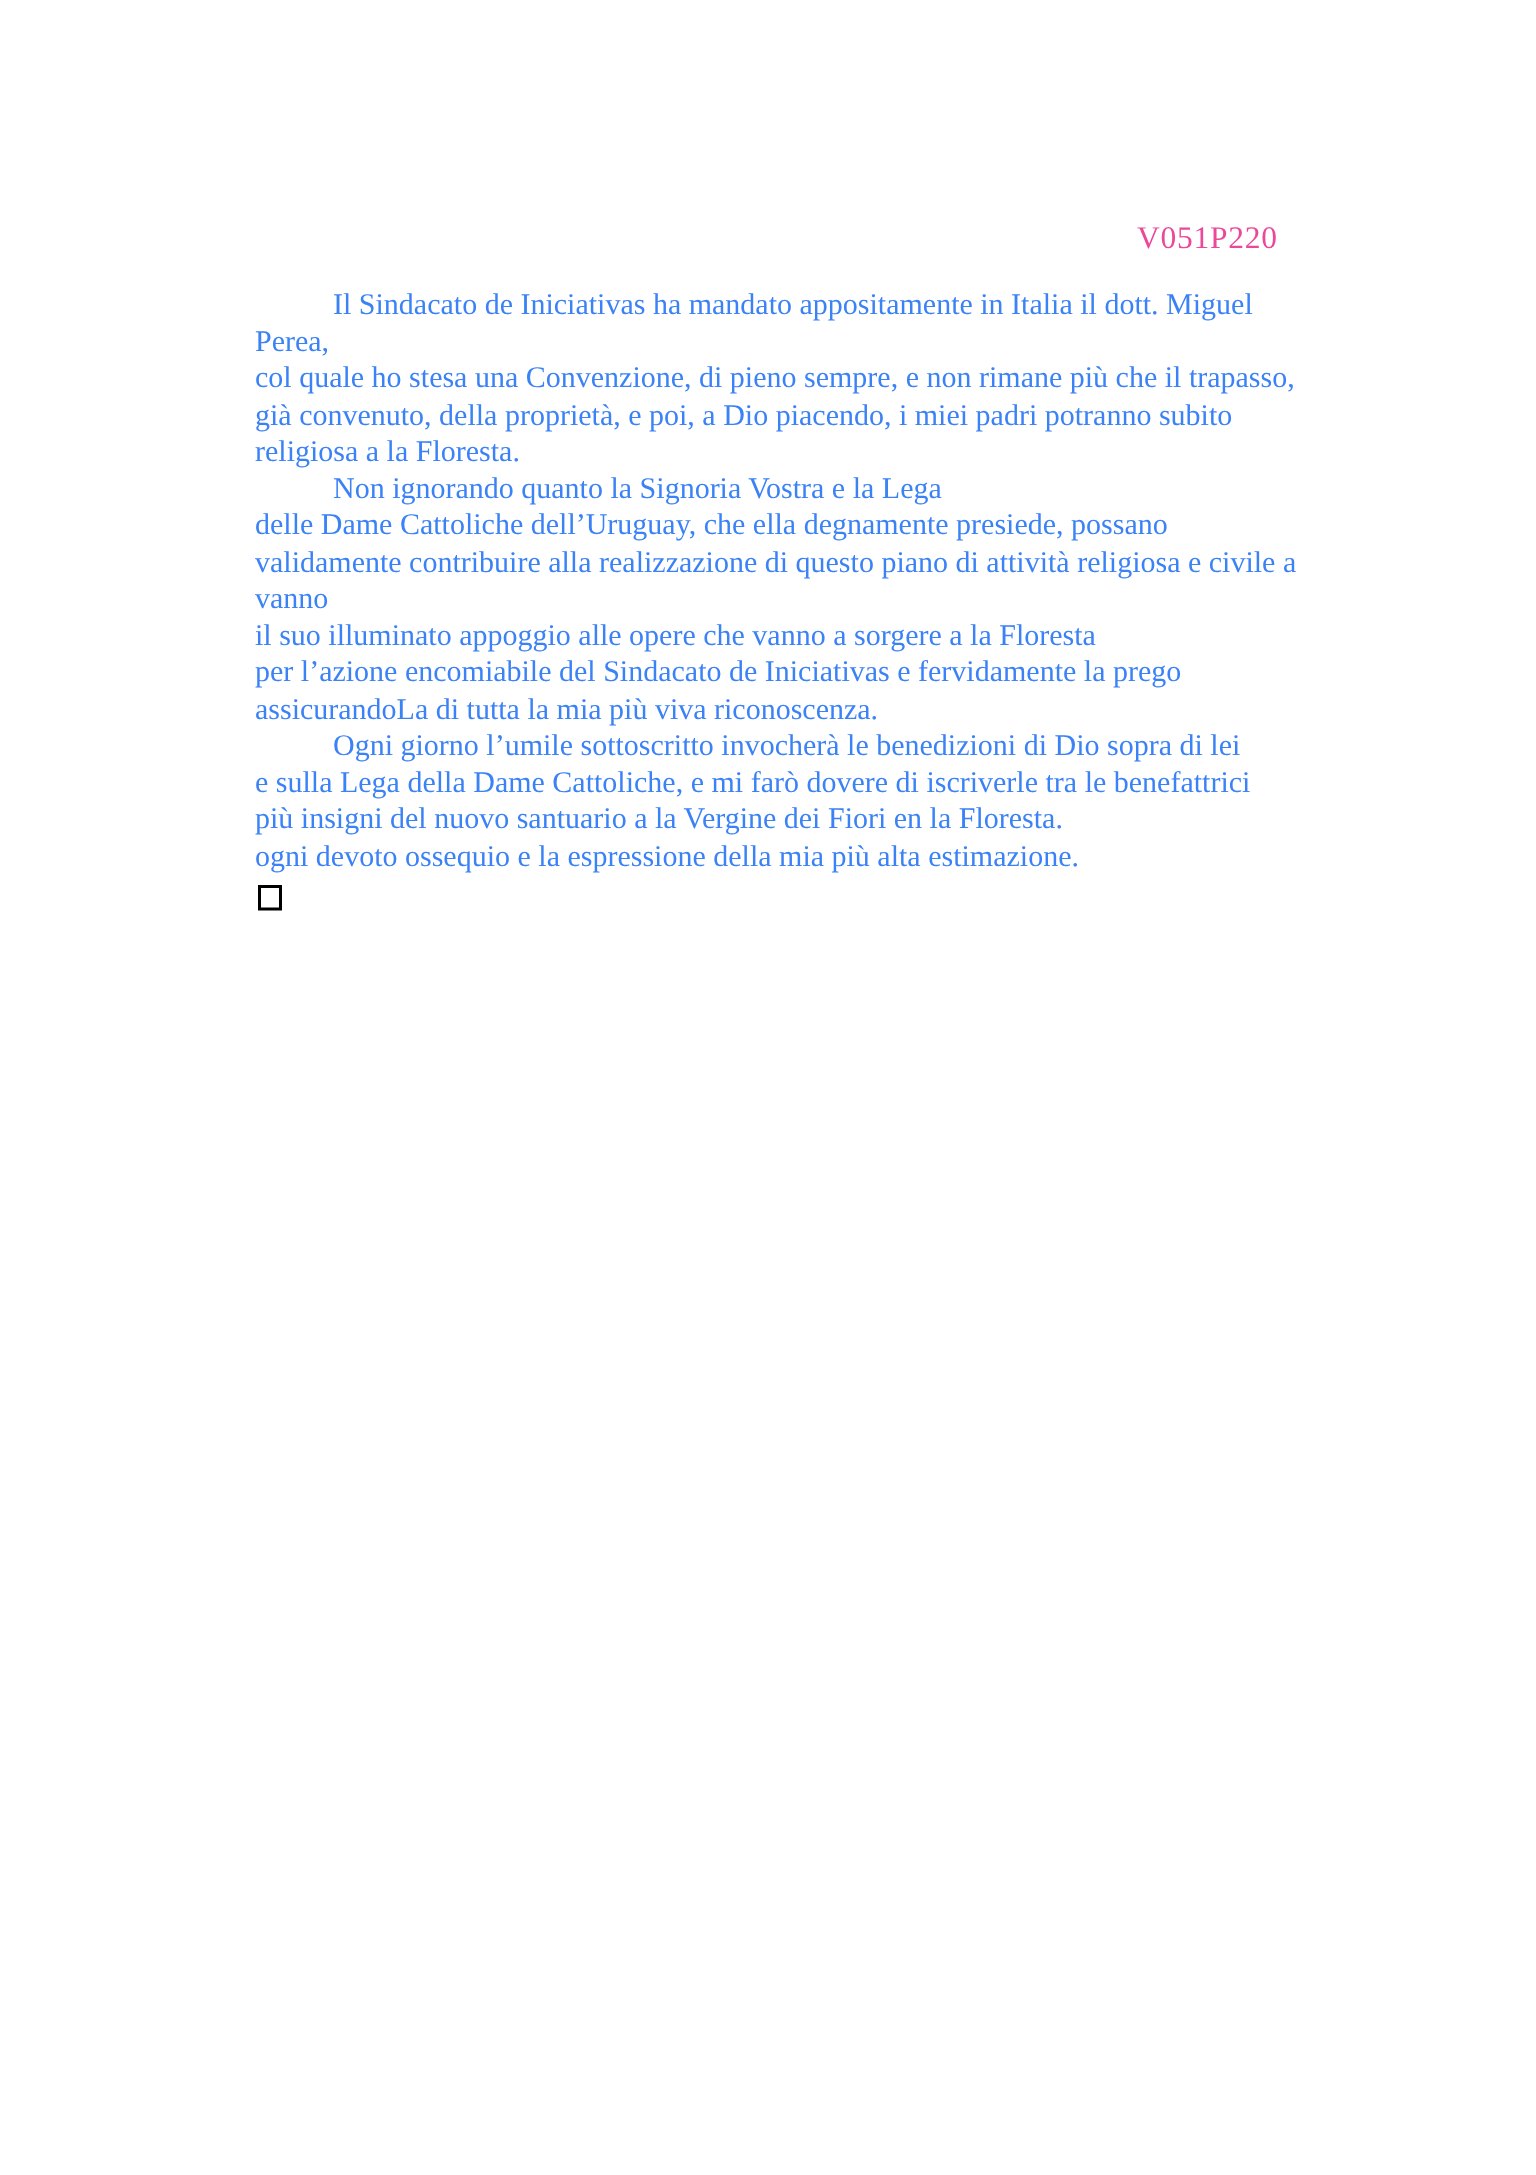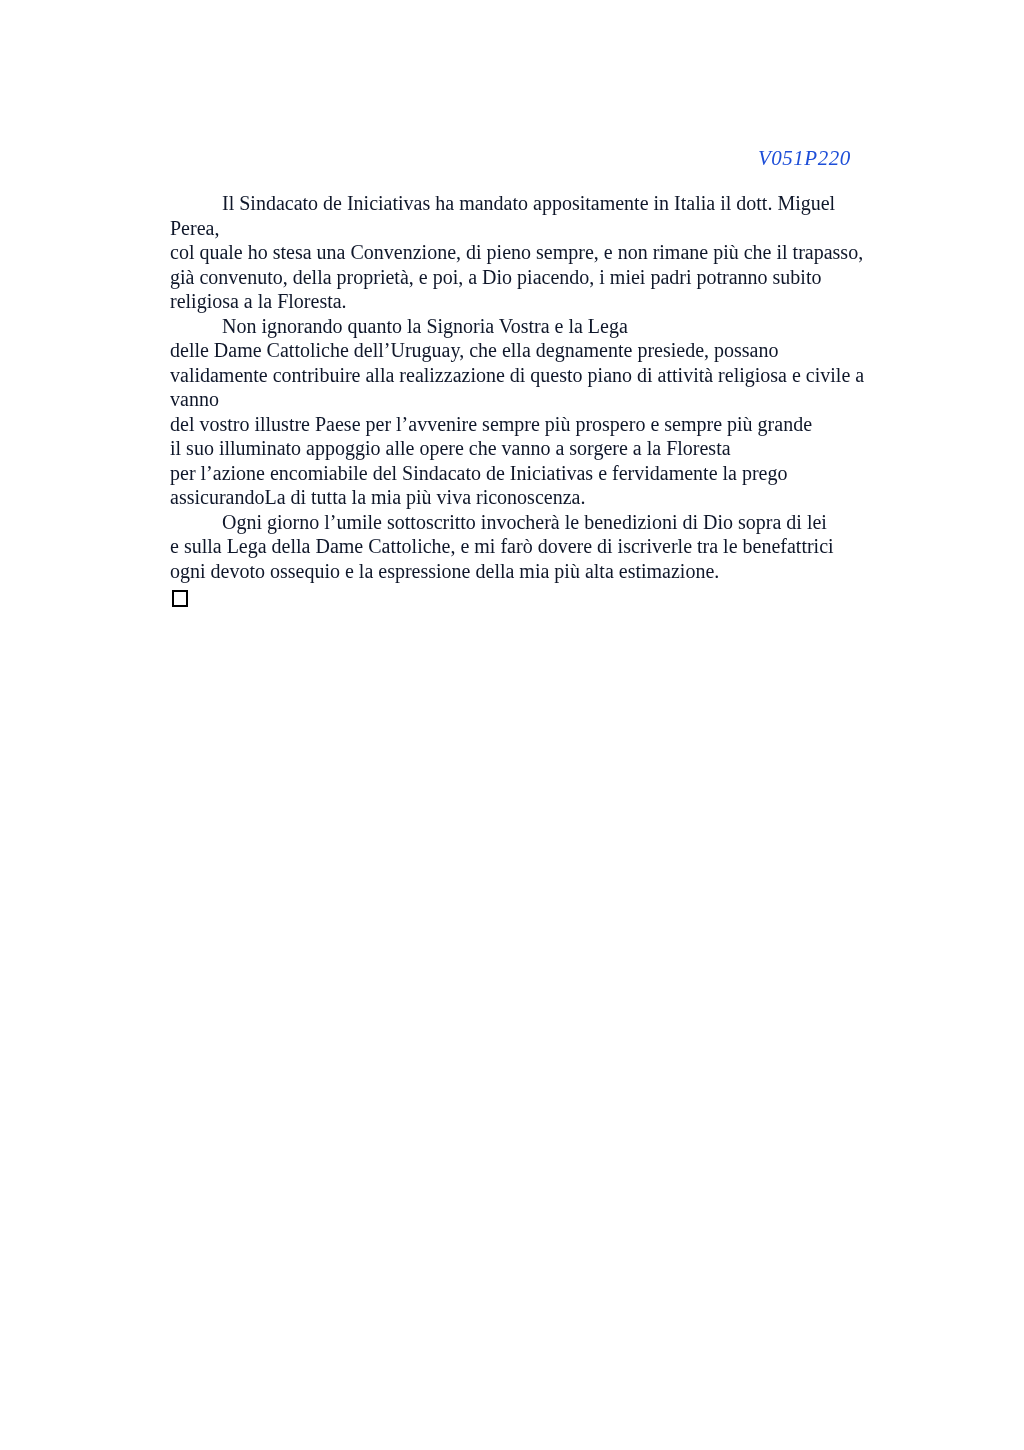--- a/index.html
+++ b/index.html
@@ -44,35 +44,35 @@
     height: 13px;
     border: 2px solid #000000;
     margin-top: 7px;
     margin-left: 2px;
   }
 </style>
 </head>
 <body style="background: rgb(255, 255, 255);">
 
 <div class="page">
-  <div class="page-code" style="color: #1d4ed8; font-style: italic;">V051P220</div>
+  <div class="page-code" style="color: #ec4899;">V051P220</div>
 
-  <div class="letter-body" style="color: #0f172a;">
+  <div class="letter-body" style="color: #3b82f6;">
 
     <div class="line indent">Il Sindacato de Iniciativas ha mandato appositamente in Italia il dott. Miguel</div>
       <div class="line">Perea,</div>
       <div class="line">col quale ho stesa una Convenzione, di pieno sempre, e non rimane più che il trapasso,</div>
       <div class="line">già convenuto, della proprietà, e poi, a Dio piacendo, i miei padri potranno subito</div>
       <div class="line">religiosa a la Floresta.</div>
       <div class="line indent">Non ignorando quanto la Signoria Vostra e la Lega</div>
       <div class="line">delle Dame Cattoliche dell’Uruguay, che ella degnamente presiede, possano</div>
       <div class="line">validamente contribuire alla realizzazione di questo piano di attività religiosa e civile a</div>
       <div class="line">vanno</div>
-      <div class="line">del vostro illustre Paese per l’avvenire sempre più prospero e sempre più grande</div>
       <div class="line">il suo illuminato appoggio alle opere che vanno a sorgere a la Floresta</div>
       <div class="line">per l’azione encomiabile del Sindacato de Iniciativas e fervidamente la prego</div>
       <div class="line">assicurandoLa di tutta la mia più viva riconoscenza.</div>
       <div class="line indent">Ogni giorno l’umile sottoscritto invocherà le benedizioni di Dio sopra di lei</div>
       <div class="line">e sulla Lega della Dame Cattoliche, e mi farò dovere di iscriverle tra le benefattrici</div>
+      <div class="line">più insigni del nuovo santuario a la Vergine dei Fiori en la Floresta.</div>
       <div class="line">ogni devoto ossequio e la espressione della mia più alta estimazione.</div>
       <div class="glyph-box"></div>
   </div>
 </div>
 
 </body></html>

